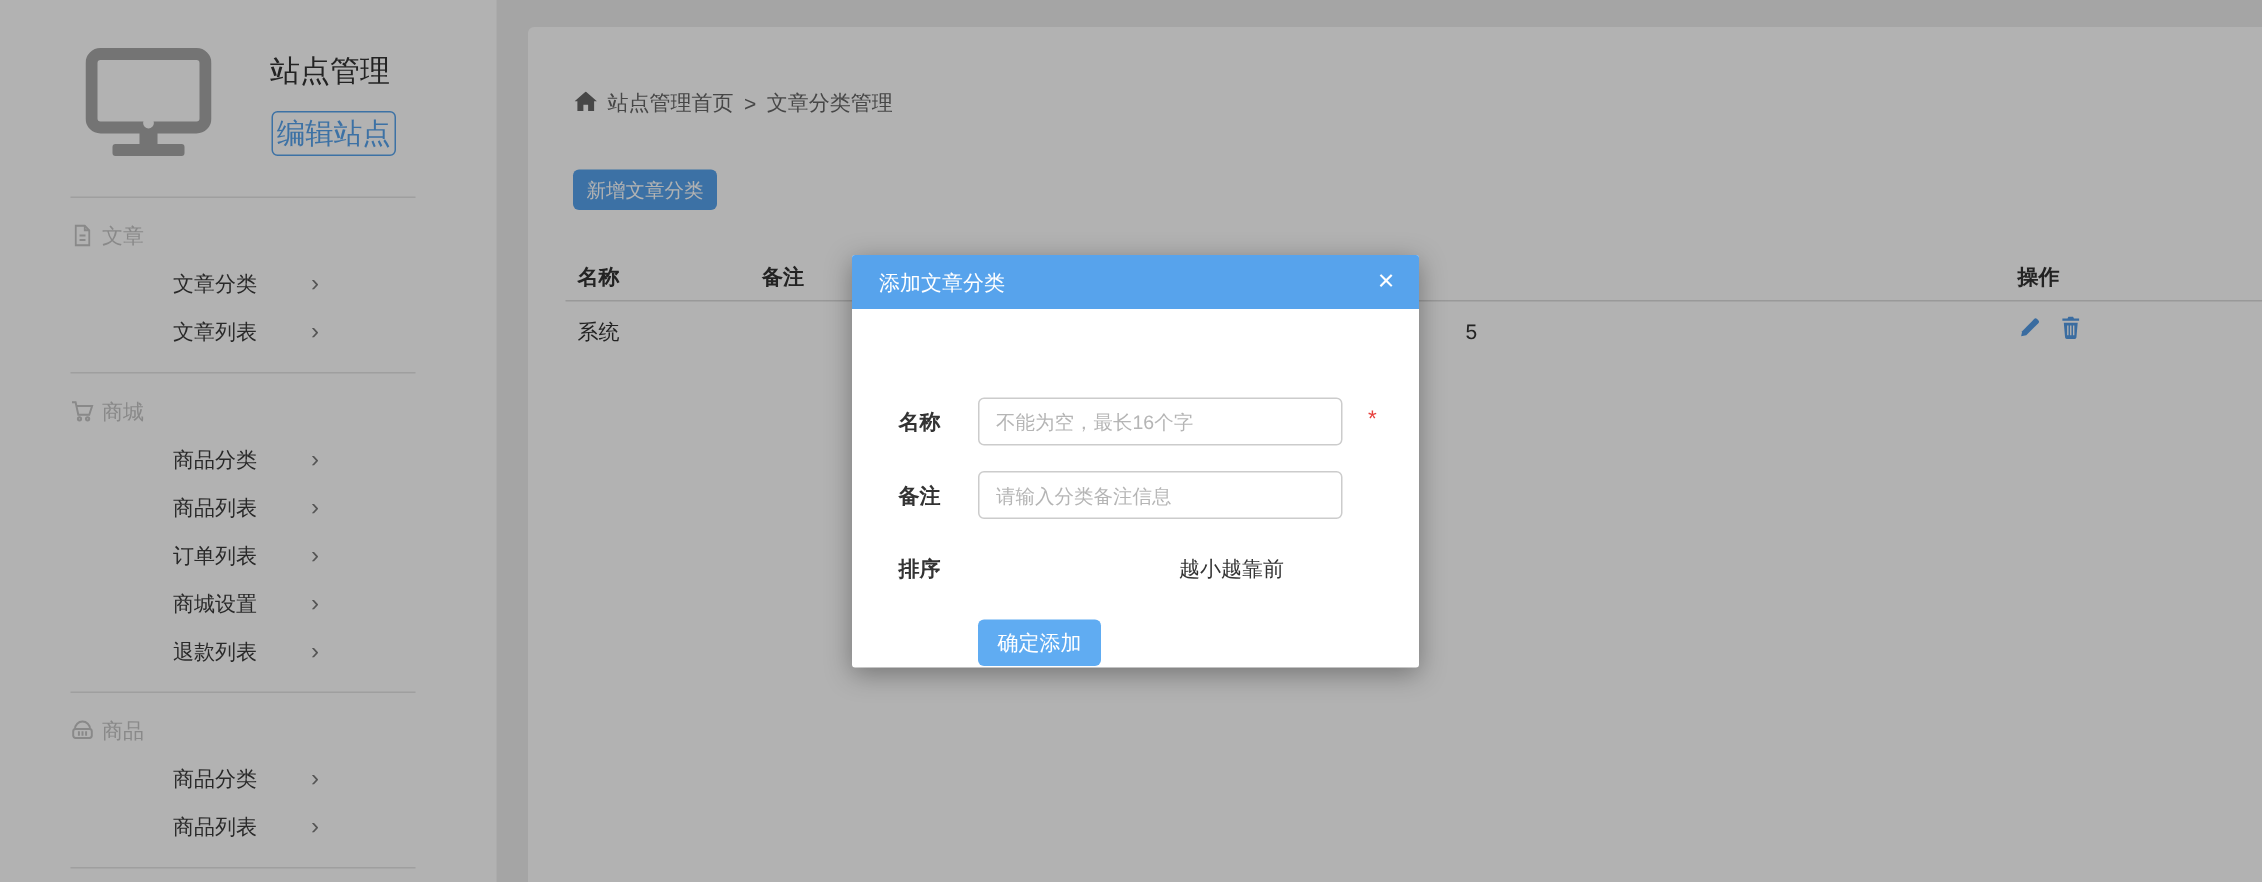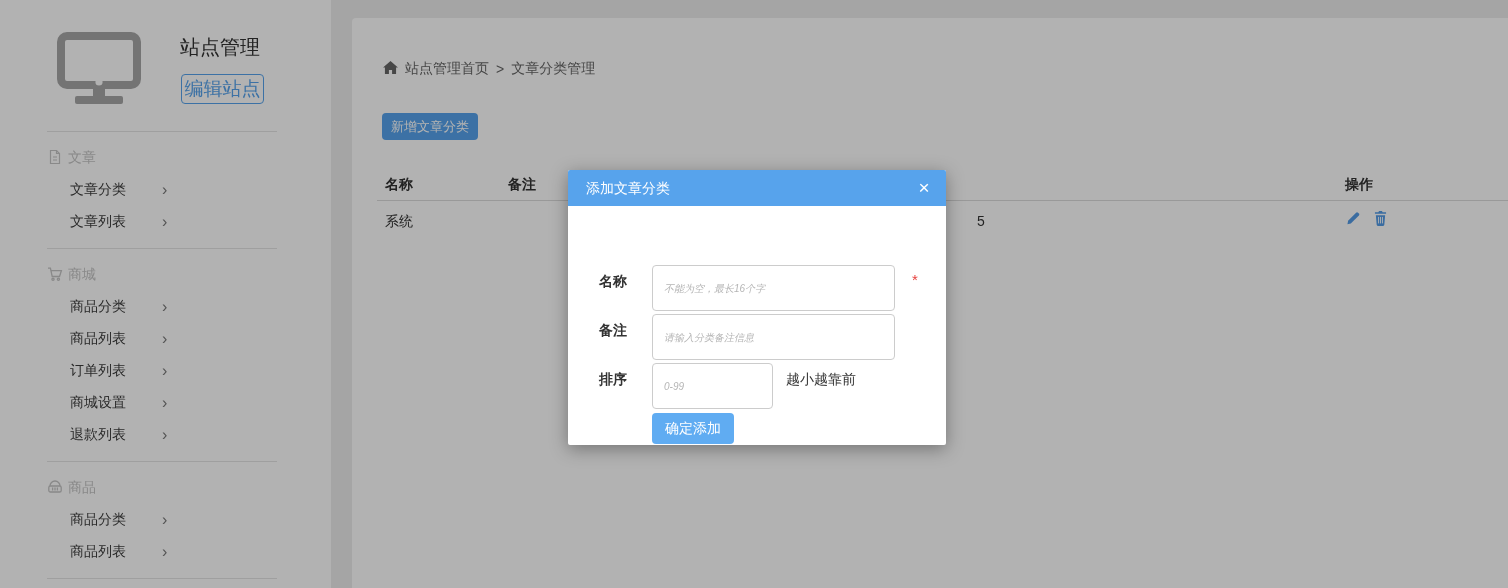--- a/index.html
+++ b/index.html
@@ -27,21 +27,21 @@
   }
   .side-hr { border:0; border-top:1px solid var(--border_light,#e4e4e4); margin:0 54px 0 47px; }
   .side-group { padding:10px 0; }
   .group-head {
     height:32px; padding-left:47px; display:flex; align-items:center; gap:5px;
     color:var(--muted,#c4c4c4); font-size:14px;
   }
   .group-head svg { flex:0 0 auto; }
   .side-item {
     height:32px; margin:0 73px 0 70px; display:flex; align-items:center;
-    justify-content:flex-start; font-size:14px; color:#3c3c3c; cursor:pointer;gap:36px;
+    justify-content:center; font-size:14px; color:#3c3c3c; cursor:pointer;gap:36px;
   }
   .chev { color:#7a7a7a; font-size:16px; line-height:1; }
 
   
   .panel {
     position:absolute; left:352px; top:18px; width:1156px; height:570px;
     background:#fff; border-top-left-radius:4px;
   }
   .breadcrumb {
     position:absolute; left:31px; top:42px; display:flex; align-items:center; gap:7px;
@@ -74,23 +74,23 @@
     line-height:36px; padding-left:18px;
   }
   .modal-close {
     position:absolute; right:0; top:0; width:44px; height:36px; border:0;
     background:transparent; color:#fff; font-size:19px; cursor:pointer; line-height:36px;
     font-family:inherit;
   }
   .modal-body { position:relative; height:239px; }
   .m-label { position:absolute; left:31px; width:48px; line-height:32px; font-size:14px; font-weight:bold; color:var(--text_dark,#333); }
   .m-input {
-    position:absolute; left:84px; height:46px; border:1px solid var(--input_border,#ccc);
-    border-radius:4px; padding:0 11px; font-size:10px; color:var(--text_dark,#333);
-    font-family:inherit; outline:none; background:#fff;font-style:italic;
+    position:absolute; left:84px; height:32px; border:1px solid var(--input_border,#ccc);
+    border-radius:4px; padding:0 11px; font-size:13px; color:var(--text_dark,#333);
+    font-family:inherit; outline:none; background:#fff;
   }
   .m-input::placeholder { color:var(--placeholder,#b5b5b5); }
   .w-wide { width:243px; } .w-small { width:121px; }
   .r1 { top:59px; } .r2 { top:108px; } .r3 { top:157px; }
   .m-required { position:absolute; left:344px; top:65px; color:var(--required,#e7413e); font-size:15px; }
   .m-hint { position:absolute; left:218px; top:157px; line-height:32px; font-size:14px; color:var(--text_dark,#333); }
   .m-submit {
     position:absolute; left:84px; top:207px; width:82px; height:31px;
     background:var(--accent_light,#60acf2); color:#fff; border:0; border-radius:4px;
     font-size:14px; cursor:pointer; font-family:inherit;
@@ -245,18 +245,17 @@
   </div>
   <div class="modal-body">
     <label class="m-label r1">名称</label>
     <input class="m-input w-wide r1" placeholder="不能为空，最长16个字" style="">
     <span class="m-required">*</span>
 
     <label class="m-label r2">备注</label>
     <input class="m-input w-wide r2" placeholder="请输入分类备注信息" style="">
 
     <label class="m-label r3">排序</label>
-    <input class="m-input w-small r3" placeholder="0-99" style="">
     <span class="m-hint">越小越靠前</span>
 
     <button class="m-submit">确定添加</button>
   </div>
 </div>
 
 </body></html>

